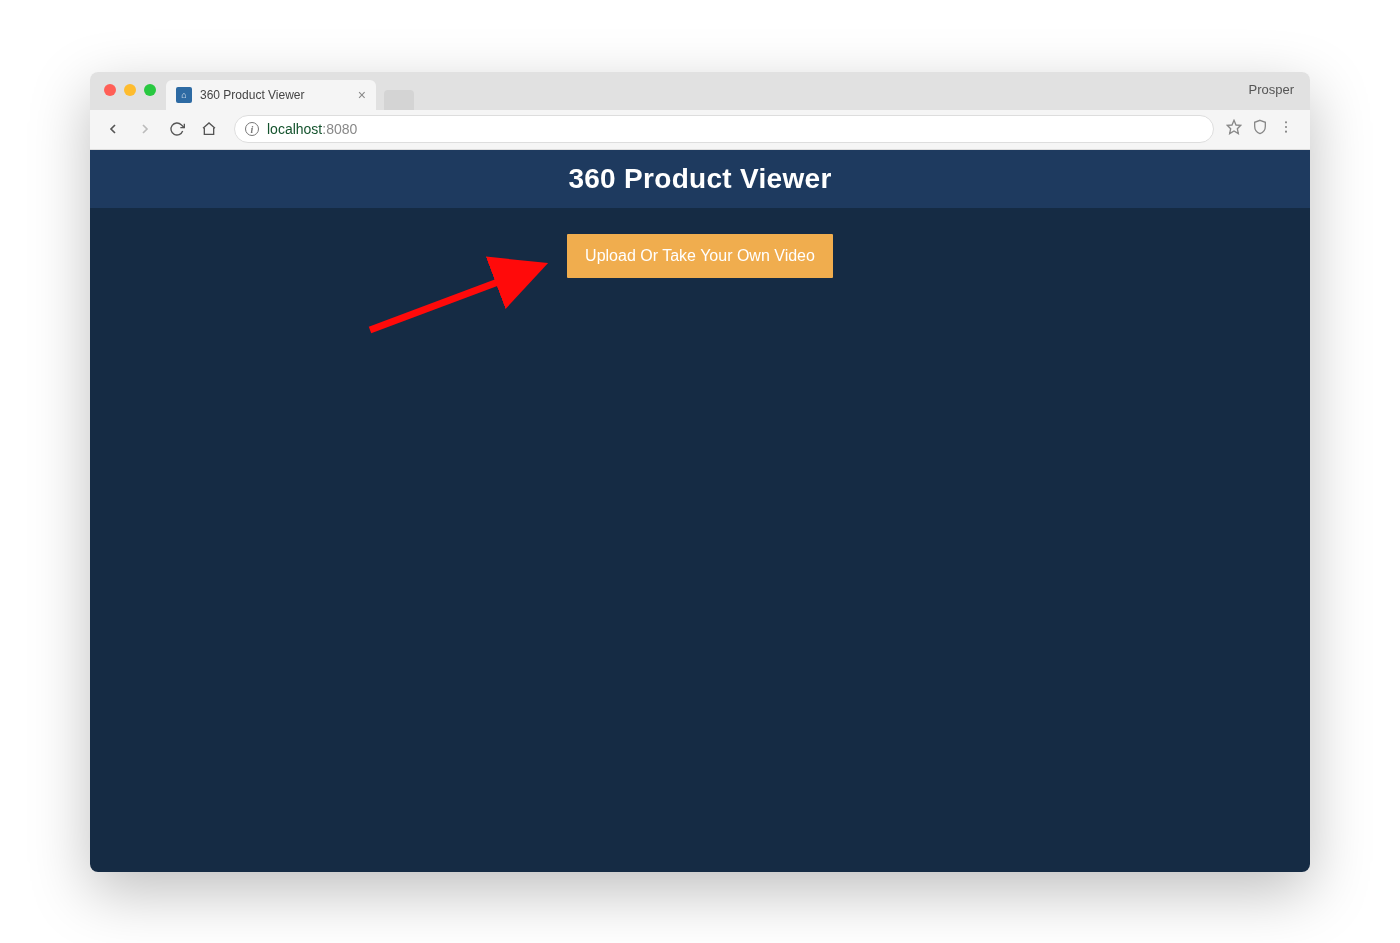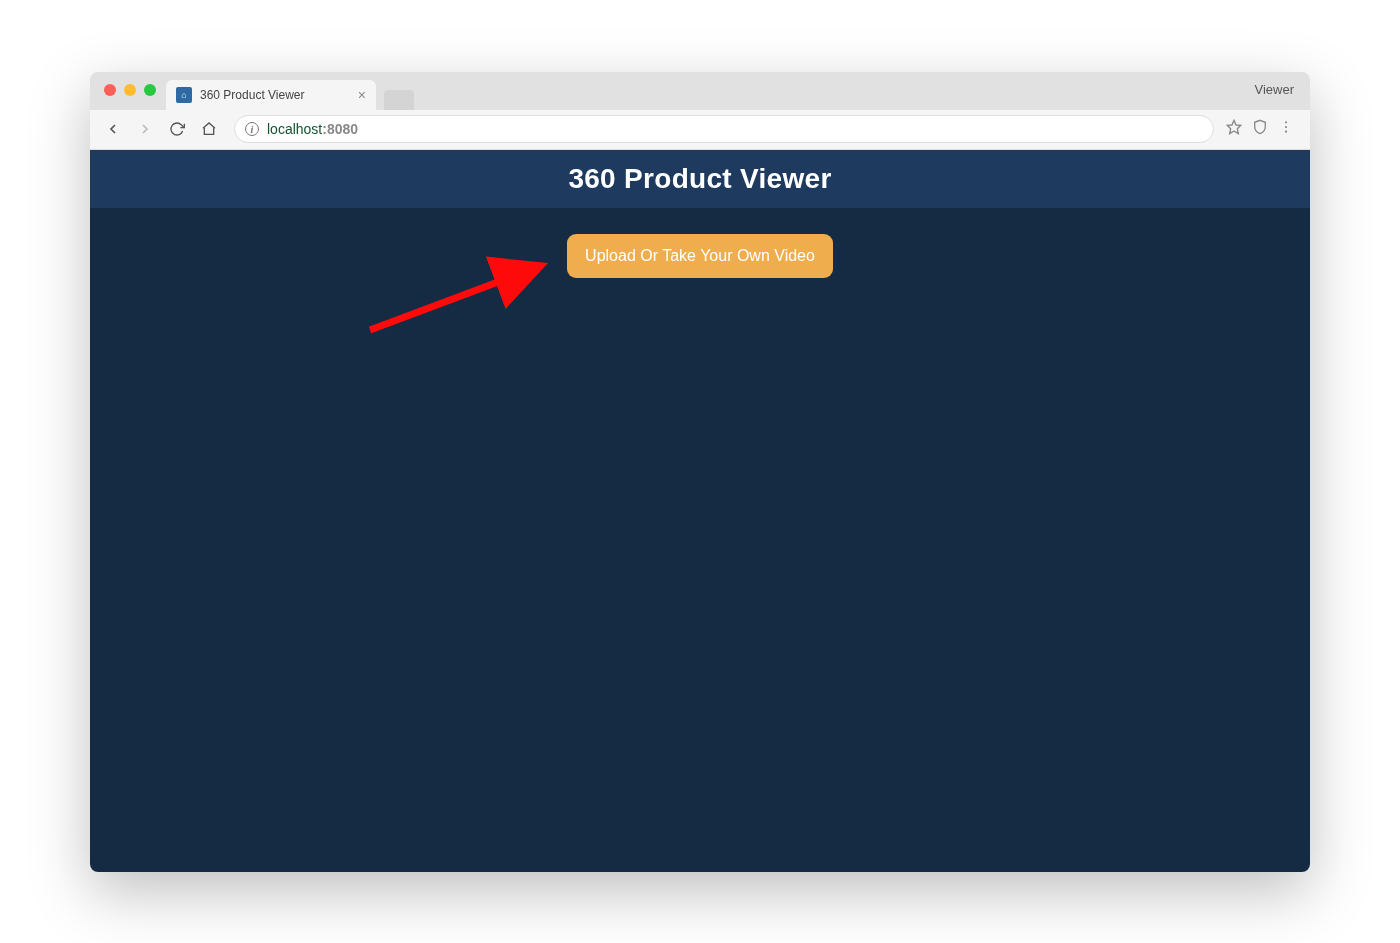--- a/index.html
+++ b/index.html
@@ -146,21 +146,21 @@
       display: flex;
       align-items: center;
       justify-content: center;
       font-size: 10px;
       color: #777;
       font-weight: bold;
       font-style: italic;
       font-family: serif;
     }
     .url-host { color: #14532d; }
-    .url-port { color: #888; font-weight: bold; }
+    .url-port { color: #888; }
     .right-tools {
       display: flex;
       align-items: center;
       gap: 10px;
       padding-right: 6px;
     }
     .star-icon svg, .shield-icon svg, .menu-dots svg {
       width: 16px;
       height: 16px;
     }
@@ -192,21 +192,21 @@
       flex: 1;
       display: flex;
       justify-content: center;
       padding-top: 26px;
       position: relative;
     }
     .upload-button {
       background: #f0ad4e;
       color: #ffffff;
       border: none;
-      border-radius: 9px;
+      border-radius: 1px;
       padding: 12px 18px;
       font-size: 16px;
       font-weight: 400;
       cursor: pointer;
       height: 44px;
       display: flex;
       align-items: center;
     }
     .arrow-annotation {
       position: absolute;
@@ -231,21 +231,21 @@
       <div class="traffic-light tl-green"></div>
     </div>
     <div class="tab-strip">
       <div class="tab">
         <div class="tab-favicon">⌂</div>
         <span>360 Product Viewer</span>
         <span class="tab-close">×</span>
       </div>
       <div class="new-tab-stub"></div>
     </div>
-    <div class="profile-name">Viewer</div>
+    <div class="profile-name">Prosper</div>
   </div>
 
   <div class="browser-toolbar">
     <div class="nav-btn">
       <svg viewBox="0 0 24 24" fill="none" stroke="currentColor" stroke-width="2.5">
           <polyline points="15 18 9 12 15 6"></polyline>
         </svg>
     </div>
     <div class="nav-btn disabled">
       <svg viewBox="0 0 24 24" fill="none" stroke="currentColor" stroke-width="2.5">

